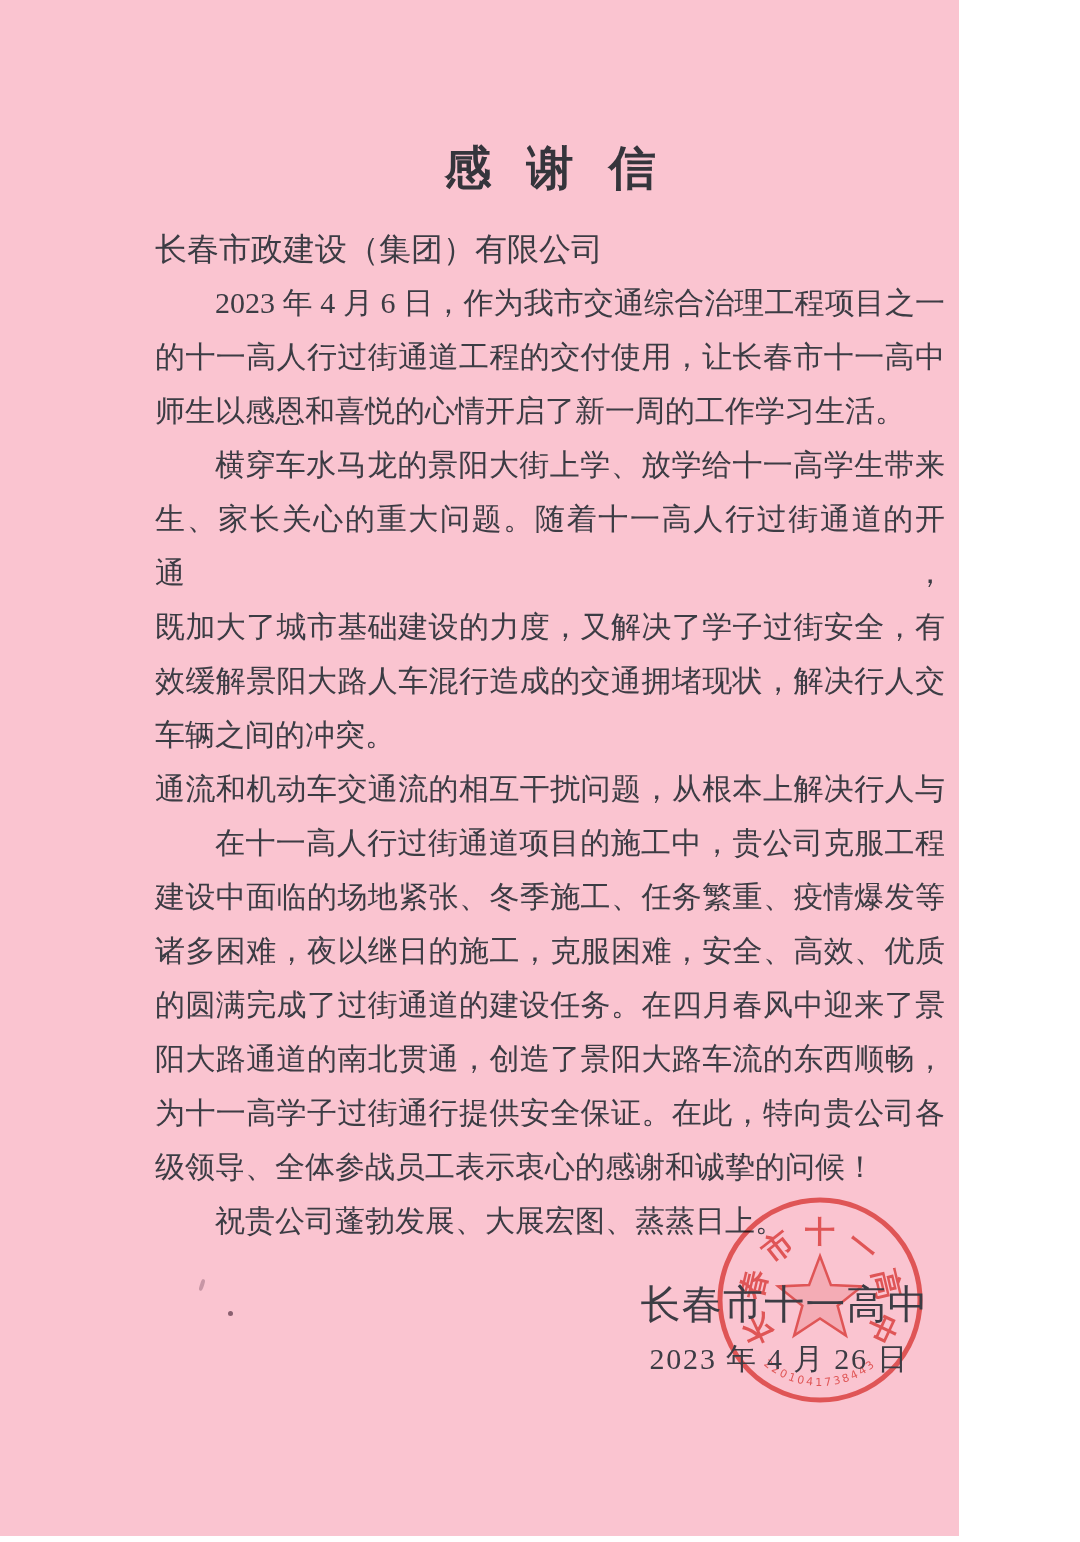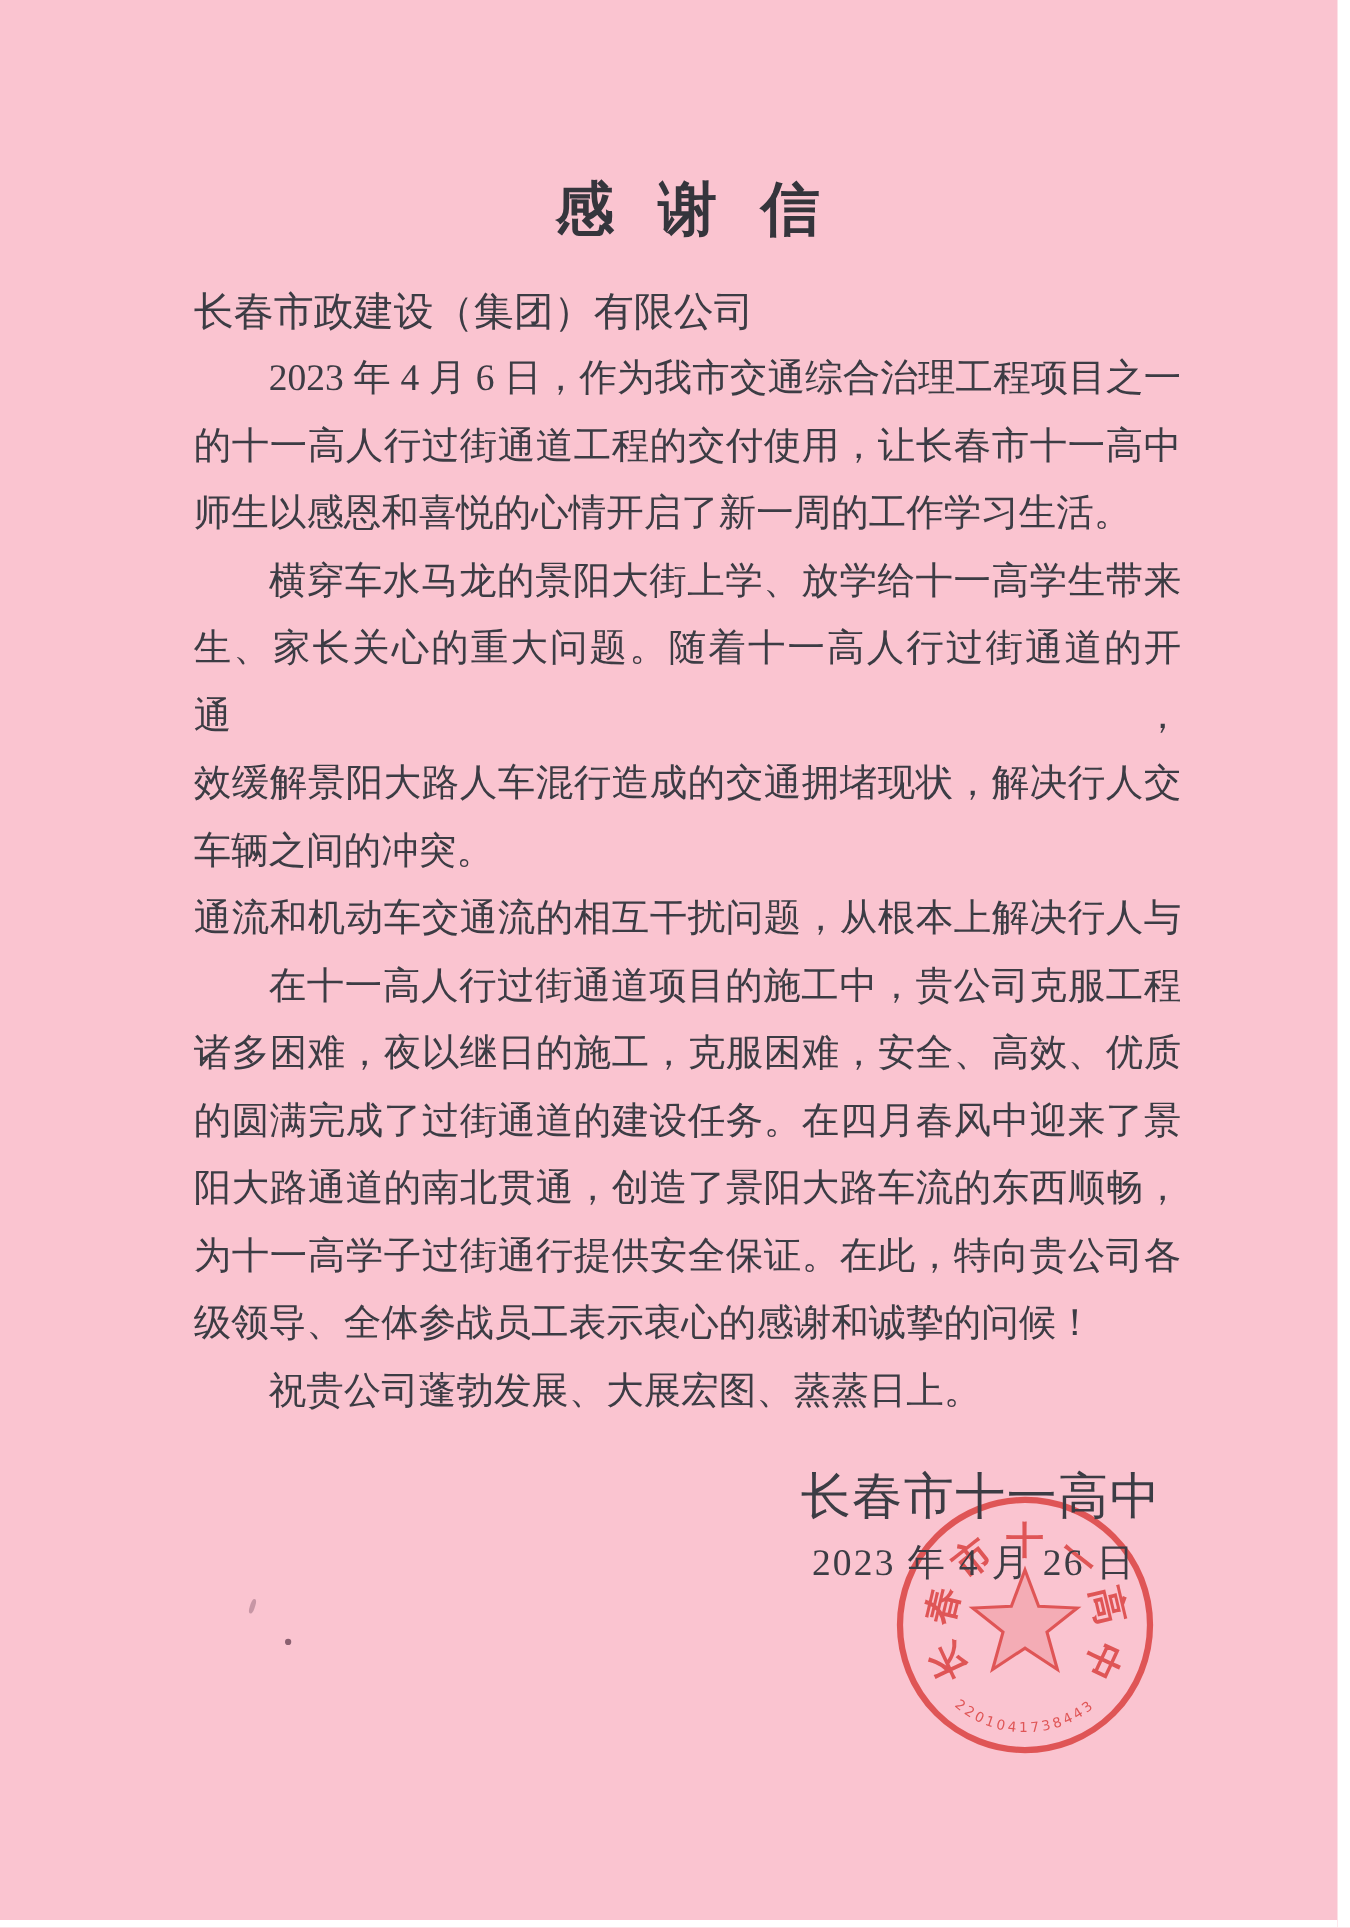--- a/index.html
+++ b/index.html
@@ -1,18 +1,18 @@
 <!DOCTYPE html>
 <html lang="zh"><head>
 <meta charset="utf-8">
 <style>
   html,body { margin:0; padding:0; }
   .page {
     position: relative;
-    width: 1070px;
+    width: 959px;
     height: 1542px;
     background: #fac4d0;
     overflow: hidden;
     font-family: "Liberation Serif", "DejaVu Serif", serif;
     color: #3c3c44;
   }
   .content {
     position: absolute;
     left: 155px;
     top: 0;
@@ -91,24 +91,26 @@
     <h1 class="title">感谢信</h1>
 
     <div class="salutation">长春市政建设（集团）有限公司</div>
 
     <div class="body-text" id="paragraphs">
         <div class="line first fill">2023 年 4 月 6 日，作为我市交通综合治理工程项目之一</div>
         <div class="line fill">的十一高人行过街通道工程的交付使用，让长春市十一高中</div>
         <div class="line">师生以感恩和喜悦的心情开启了新一周的工作学习生活。</div>
         <div class="line first fill">横穿车水马龙的景阳大街上学、放学给十一高学生带来</div>
         <div class="line fill">生、家长关心的重大问题。随着十一高人行过街通道的开通，</div>
+        <div class="line fill">既加大了城市基础建设的力度，又解决了学子过街安全，有</div>
         <div class="line fill">效缓解景阳大路人车混行造成的交通拥堵现状，解决行人交</div>
         <div class="line">车辆之间的冲突。</div>
         <div class="line fill">通流和机动车交通流的相互干扰问题，从根本上解决行人与</div>
         <div class="line first fill">在十一高人行过街通道项目的施工中，贵公司克服工程</div>
+        <div class="line fill">建设中面临的场地紧张、冬季施工、任务繁重、疫情爆发等</div>
         <div class="line fill">诸多困难，夜以继日的施工，克服困难，安全、高效、优质</div>
         <div class="line fill">的圆满完成了过街通道的建设任务。在四月春风中迎来了景</div>
         <div class="line fill">阳大路通道的南北贯通，创造了景阳大路车流的东西顺畅，</div>
         <div class="line fill">为十一高学子过街通行提供安全保证。在此，特向贵公司各</div>
         <div class="line">级领导、全体参战员工表示衷心的感谢和诚挚的问候！</div>
         <div class="line first">祝贵公司蓬勃发展、大展宏图、蒸蒸日上。</div>
       </div>
 
     <div class="sign-block">
       <div class="signature">长春市十一高中</div>

